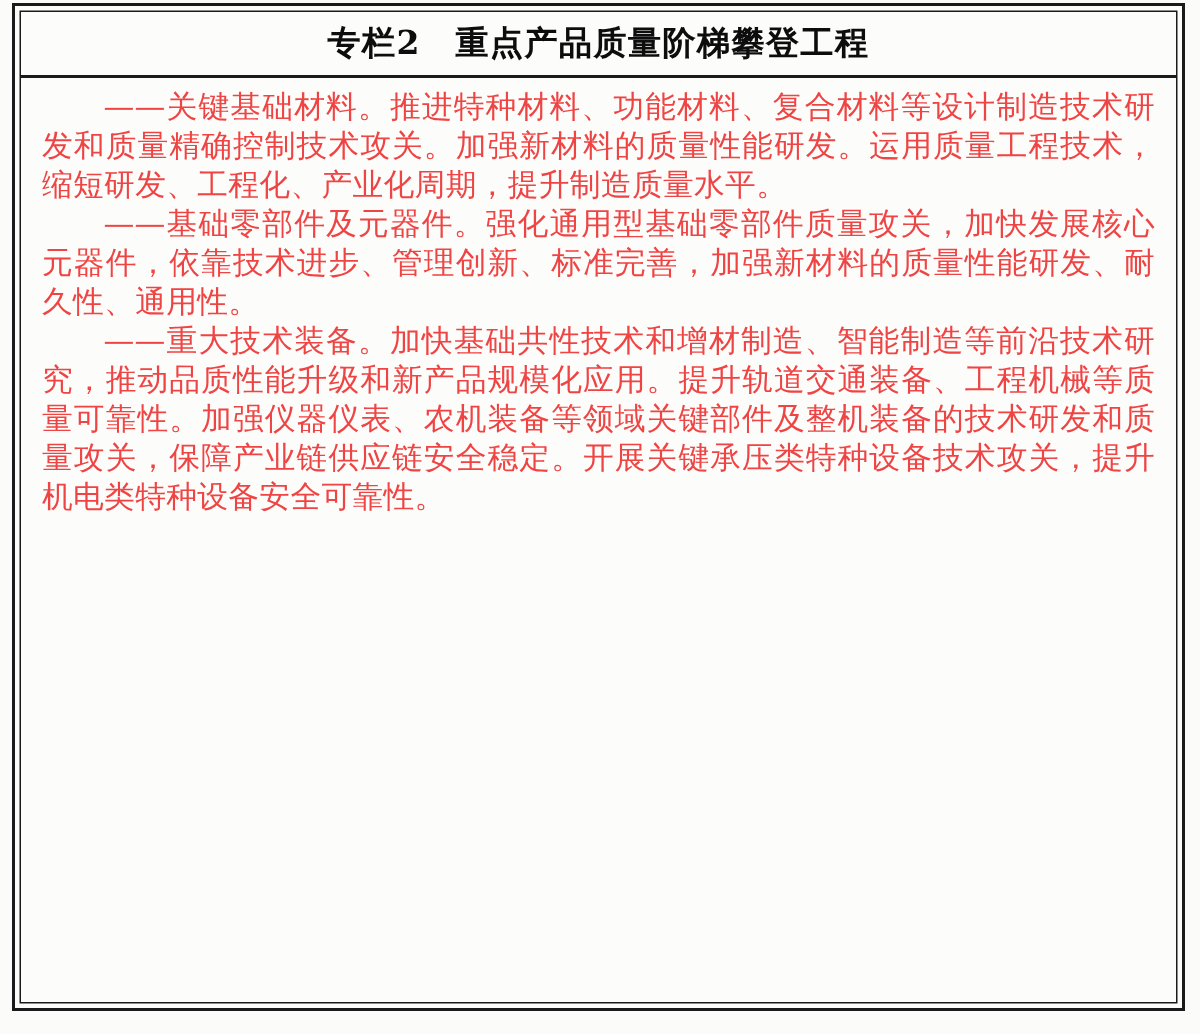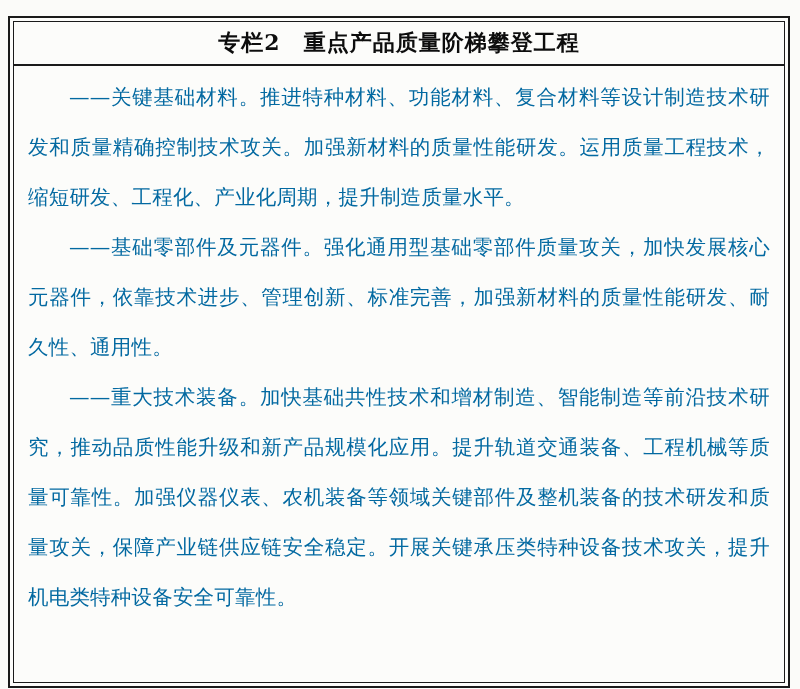--- a/index.html
+++ b/index.html
@@ -15,21 +15,21 @@
   }
   .page {
     position: relative;
     width: 800px;
     height: 689px;
     background: #fbfbf9;
   }
   .box {
     position: absolute;
     left: 8px;
-    top: 16px;
+    top: 2px;
     width: 782px;
     height: 672px;
     border: 2px solid #1a1a1a;
     box-sizing: border-box;
     background: #fcfcfa;
   }
   .inner {
     position: absolute;
     left: 3px;
     top: 3px;
@@ -55,22 +55,22 @@
     background: #1a1a1a;
     margin: 4px 0 0 0;
   }
   .body {
     padding: 6px 14px 0 14px;
   }
   p.para {
     margin: 0 0 0 0;
     font-family: "DejaVu Serif", "Liberation Serif", serif;
     font-size: 20.5px;
-    line-height: 50px;
-    color: #0369a1;
+    line-height: 26px;
+    color: #ef4444;
     text-align: justify;
     text-justify: inter-ideograph;
     text-indent: 2em;
     letter-spacing: 0.2px;
   }
   p.para + p.para {
     margin-top: 0px;
   }
 </style>
 </head>

